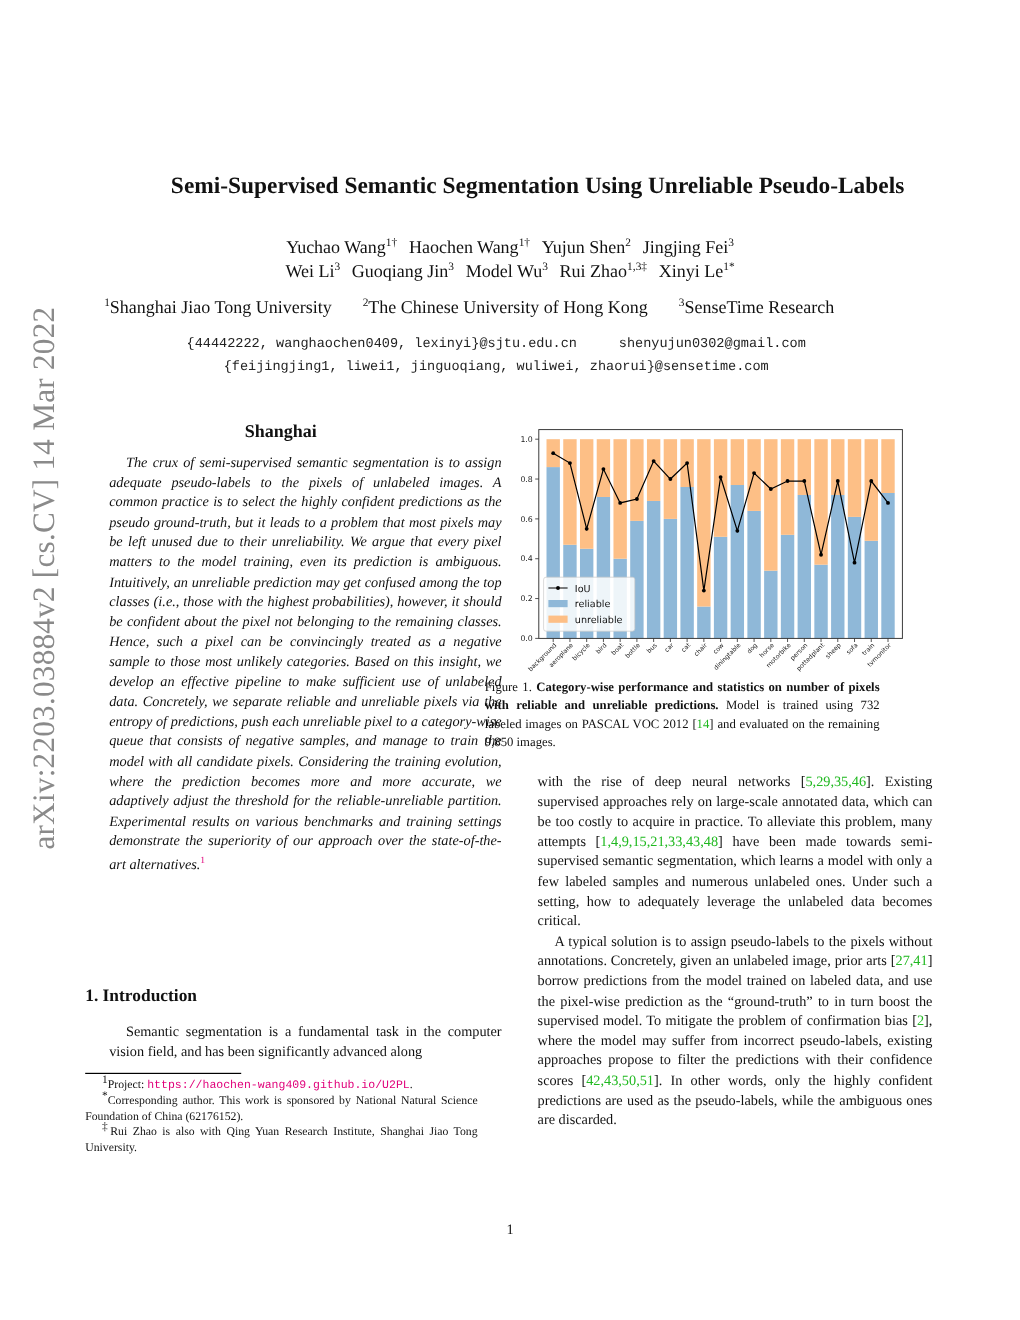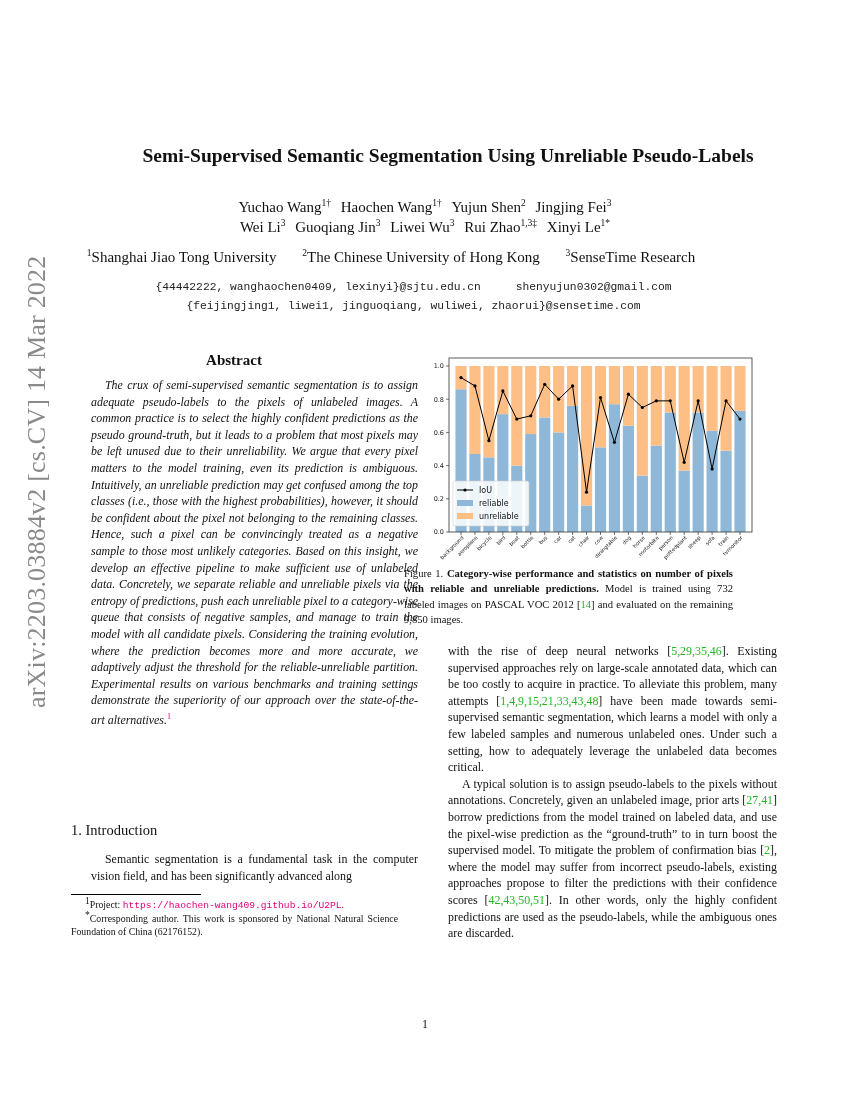--- a/index.html
+++ b/index.html
@@ -19,21 +19,21 @@
   #affil span.af { margin: 0 11px; }
   .emails { left: 0; width: 827px; text-align: center;
     font-family: "Liberation Mono", monospace; font-size: 11.3px; color: #222; }
   .emails span.em { margin: 0 14px; }
   #abstract-heading { left: 74px; width: 320px; top: 352px; text-align: center;
     font-size: 15px; font-weight: bold; }
   .col { font-size: 11.9px; line-height: 16.6px; text-align: justify; margin-left: 20px; }
   #abstract-body { left: 71px; width: 327px; top: 377px; font-style: italic;
     text-indent: 14px; hyphens: manual; }
   #abstract-body .fn { color: #e0007a; font-style: normal; font-size: 8px; vertical-align: super; }
-  #intro-heading { left: 71px; top: 822px; font-size: 14.5px; font-weight: normal; }
+  #intro-heading { left: 71px; top: 822px; font-size: 14.5px; font-weight: bold; }
   #intro-body { left: 71px; width: 327px; top: 851px; text-indent: 14px; }
   #fn-rule { left: 71px; top: 894px; width: 130px; height: 0; border-top: 0.8px solid #000; }
   #footnotes { left: 71px; width: 327px; top: 898px; font-size: 9.8px; line-height: 13px; text-align: justify; }
   #footnotes p { margin: 0; text-indent: 14px; }
   #footnotes .url { font-family: "Liberation Mono", monospace; color: #e0007a; font-size: 9.6px; }
   #figure { left: 424px; top: 356px; width: 340px; height: 208px; }
   #caption { left: 404px; width: 329px; top: 566px; font-size: 10.6px; line-height: 15.3px; text-align: justify; }
   #caption b { font-weight: bold; }
   #right-body { left: 428px; width: 329px; top: 643px; }
   #right-body p { margin: 0; }
@@ -51,47 +51,48 @@
 
 <div class="abs authors" style="top:199px">
   <span class="au"><span>Yuchao Wang</span><sup>1†</sup></span>
   <span class="au"><span>Haochen Wang</span><sup>1†</sup></span>
   <span class="au"><span>Yujun Shen</span><sup>2</sup></span>
   <span class="au"><span>Jingjing Fei</span><sup>3</sup></span>
 </div>
 <div class="abs authors" style="top:219px">
   <span class="au"><span>Wei Li</span><sup>3</sup></span>
   <span class="au"><span>Guoqiang Jin</span><sup>3</sup></span>
-  <span class="au"><span>Liwei Wu</span><sup>3</sup></span>
+  <span class="au"><span>Model Wu</span><sup>3</sup></span>
   <span class="au"><span>Rui Zhao</span><sup>1,3‡</sup></span>
   <span class="au"><span>Xinyi Le</span><sup>1*</sup></span>
 </div>
 
 <div class="abs" id="affil">
   <span class="af"><sup>1</sup><span>Shanghai Jiao Tong University</span></span>
   <span class="af"><sup>2</sup><span>The Chinese University of Hong Kong</span></span>
   <span class="af"><sup>3</sup><span>SenseTime Research</span></span>
 </div>
 
 <div class="abs emails" style="top:281px">
   <span class="em">{44442222, wanghaochen0409, lexinyi}@sjtu.edu.cn</span>
   <span class="em">shenyujun0302@gmail.com</span>
 </div>
 <div class="abs emails" style="top:300px">{feijingjing1, liwei1, jinguoqiang, wuliwei, zhaorui}@sensetime.com</div>
 
-<div class="abs" id="abstract-heading">Abstract</div>
+<div class="abs" id="abstract-heading">Shanghai</div>
 <div class="abs col" id="abstract-body"><span>The crux of semi-supervised semantic segmentation is to assign adequate pseudo-labels to the pixels of unlabeled images. A common practice is to select the highly confident predictions as the pseudo ground-truth, but it leads to a problem that most pixels may be left unused due to their unreliability. We argue that every pixel matters to the model training, even its prediction is ambiguous.  Intuitively, an unreliable prediction may get confused among the top classes (i.e., those with the highest probabilities), however, it should be confident about the pixel not belonging to the remaining classes.  Hence, such a pixel can be convincingly treated as a negative sample to those most unlikely categories.  Based on this insight, we develop an effective pipeline to make sufficient use of unlabeled data. Concretely, we separate reliable and unreliable pixels via the entropy of predictions, push each unreliable pixel to a category-wise queue that consists of negative samples, and manage to train the model with all candidate pixels. Considering the training evolution, where the prediction becomes more and more accurate, we adaptively adjust the threshold for the reliable-unreliable partition.  Experimental results on various benchmarks and training settings demonstrate the superiority of our approach over the state-of-the-art alternatives.</span><span class="fn">1</span></div>
 
 <div class="abs" id="intro-heading">1. Introduction</div>
 <div class="abs col" id="intro-body">Semantic segmentation is a fundamental task in the computer vision field, and has been significantly advanced along</div>
 
 <div class="abs" id="fn-rule"></div>
 <div class="abs" id="footnotes">
   <p><sup>1</sup><span>Project: </span><span class="url">https://haochen-wang409.github.io/U2PL</span>.</p>
   <p><sup>*</sup><span>Corresponding author.  This work is sponsored by National Natural Science Foundation of China (62176152).</span></p>
+  <p><sup>‡</sup><span>Rui Zhao is also with Qing Yuan Research Institute, Shanghai Jiao Tong University.</span></p>
 </div>
 
 <div class="abs" id="figure">
   <svg id="chart" width="340" height="208" viewBox="0 0 340 208">
       <rect x="31.42" y="33.24000000000001" width="11.16" height="142.76" fill="#8fb8d8"></rect>
       <rect x="31.42" y="10" width="11.16" height="23.24000000000001" fill="#fdbf86"></rect>
       <rect x="45.370000000000005" y="97.98" width="11.16" height="78.02" fill="#8fb8d8"></rect>
       <rect x="45.370000000000005" y="10" width="11.16" height="87.98" fill="#fdbf86"></rect>
       <rect x="59.32000000000001" y="101.3" width="11.16" height="74.7" fill="#8fb8d8"></rect>
       <rect x="59.32000000000001" y="10" width="11.16" height="91.3" fill="#fdbf86"></rect>

